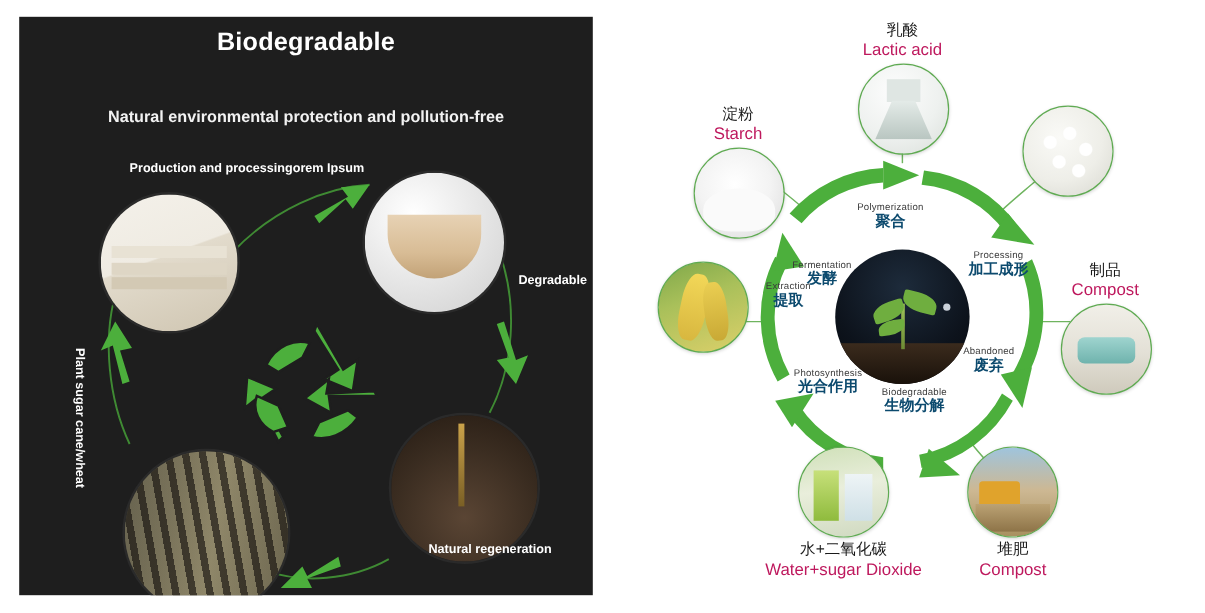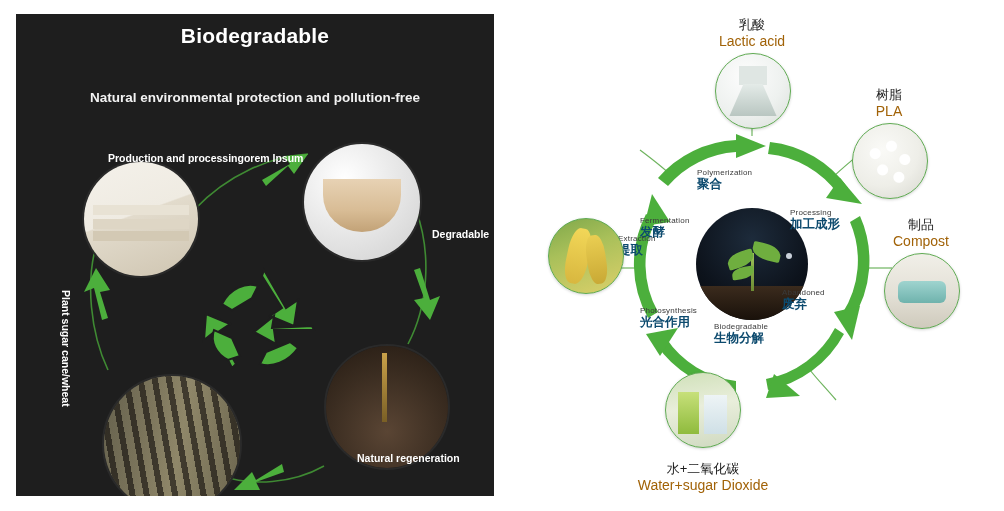--- a/index.html
+++ b/index.html
@@ -5,21 +5,21 @@
   html,body{margin:0;padding:0;background:#ffffff;}
   body{width:1004px;height:511px;font-family:"Liberation Sans",sans-serif;overflow:hidden;}
   #stage{position:relative;width:1004px;height:511px;}
 
   
   #left-panel{position:absolute;left:16px;top:14px;width:478px;height:482px;background:#1e1e1e;overflow:hidden;}
   #left-title{position:absolute;top:10px;left:0;width:478px;text-align:center;color:#ffffff;font-size:21px;font-weight:700;letter-spacing:.2px;}
   #left-subtitle{position:absolute;top:76px;left:0;width:478px;text-align:center;color:#f2f2f2;font-size:13.5px;font-weight:700;}
 
   .lbl{position:absolute;color:#ffffff;font-size:10.5px;font-weight:700;white-space:nowrap;}
-  #lbl-production{left:92px;top:138px;text-align:center;}
+  #lbl-production{left:92px;top:120px;text-align:center;}
   #lbl-degradable{left:396px;top:214px;margin-left:20px;}
   #lbl-regeneration{left:322px;top:438px;padding-left:19px;}
   #lbl-plant{left:56px;top:276px;transform:rotate(90deg);transform-origin:left top;}
 
   
   .photo{position:absolute;border-radius:50%;overflow:hidden;border:2px solid #2a2a2a;}
   .ph-inner{width:100%;height:100%;}
 
   #photo-boards{left:66px;top:146px;width:114px;height:114px;}
   #photo-bowl{left:286px;top:128px;width:116px;height:116px;}
@@ -41,22 +41,22 @@
 
   
   #left-arcs{position:absolute;left:0;top:0;width:478px;height:482px;}
 
   
   #right-panel{position:absolute;left:500px;top:0;width:504px;height:511px;background:#ffffff;}
 
   .node{position:absolute;text-align:center;}
   .node .bubble{width:74px;height:74px;border-radius:50%;border:1.5px solid #5faa52;overflow:hidden;position:relative;margin:0 auto;box-shadow:0 1px 3px rgba(0,0,0,.18);}
   .node .cn{font-size:13px;color:#1a1a1a;line-height:1.15;white-space:nowrap;}
-  .node .en{font-size:14px;color:#a16207;line-height:1.15;white-space:nowrap;}
-  .node .cap{margin-top:14px;}
+  .node .en{font-size:14px;color:#be185d;line-height:1.15;white-space:nowrap;}
+  .node .cap{margin-top:3px;}
   .node .cap-above{margin-bottom:4px;text-align:center;}
 
   .bb-lactic{background:radial-gradient(circle at 40% 30%,#fdfdfd 0%,#eef1ef 55%,#d9ded9 100%);}
   .bb-lactic:before{content:"";position:absolute;left:31%;top:16%;width:38%;height:26%;background:#dfe6e3;}
   .bb-lactic:after{content:"";position:absolute;left:18%;top:40%;width:64%;height:44%;background:linear-gradient(180deg,#e4ebe8,#b9c6c1);clip-path:polygon(30% 0,70% 0,100% 100%,0 100%);}
   .bb-starch{background:radial-gradient(circle at 45% 40%,#ffffff 0%,#f3f3f3 50%,#d8d8d8 100%);}
   .bb-starch:before{content:"";position:absolute;left:10%;top:45%;width:80%;height:48%;border-radius:50% 50% 40% 40%;background:#fafafa;}
   .bb-pla{background:radial-gradient(circle at 40% 35%,#fafaf7 0%,#eeeee8 55%,#d6d6ce 100%);}
   .bb-pla:before{content:"";position:absolute;left:0;top:0;width:100%;height:100%;
      background:radial-gradient(circle at 30% 40%,#fff 0 5px,transparent 6px),
@@ -81,21 +81,21 @@
      background:radial-gradient(circle at 50% 28%,#1d2b3b 0%,#0d131c 60%,#05080c 100%);}
   #center-disk .soil{position:absolute;left:0;bottom:0;width:100%;height:30%;background:linear-gradient(180deg,#3b2b1d,#19110a);}
   #center-disk .stem{position:absolute;left:49%;bottom:26%;width:3px;height:34%;background:linear-gradient(180deg,#9ec25a,#6d8c34);}
   #center-disk .leaf{position:absolute;background:#6fae3f;border-radius:60% 10% 60% 10%;}
   #center-disk .l1{left:28%;bottom:48%;width:24%;height:13%;transform:rotate(-18deg);}
   #center-disk .l2{left:50%;bottom:54%;width:26%;height:14%;transform:rotate(14deg) scaleX(-1);}
   #center-disk .l3{left:32%;bottom:36%;width:20%;height:11%;transform:rotate(-8deg);}
   #center-disk .moon{position:absolute;right:14%;top:40%;width:6px;height:6px;border-radius:50%;background:#dfe6ee;opacity:.9;}
 
   
-  .ring-lbl{position:absolute;white-space:nowrap;}
+  .ring-lbl{position:absolute;text-align:center;white-space:nowrap;}
   .ring-lbl .en{font-size:8px;color:#3a3a3a;letter-spacing:.2px;}
   .ring-lbl .cn{font-size:12.5px;color:#0c4a6e;font-weight:700;line-height:1.15;}
 
   #rl-polymerization{left:197px;top:168px;width:90px;}
   #rl-fermentation{left:140px;top:180px;width:90px;margin-top:36px;}
   #rl-extraction{left:118px;top:234px;width:78px;}
   #rl-photosynthesis{left:140px;top:306px;width:100px;}
   #rl-biodegradable{left:214px;top:322px;width:96px;}
   #rl-abandoned{left:282px;top:288px;width:84px;}
   #rl-processing{left:290px;top:208px;width:84px;}
@@ -235,26 +235,29 @@
     </div>
 
     <div class="node" style="left:215px;top:18px;width:74px;">
       <div class="cap-above">
         <div class="cn">乳酸</div>
         <div class="en">Lactic acid</div>
       </div>
       <div class="bubble bb-lactic"></div>
     </div>
 
+    <div class="node" style="left:78px;top:88px;width:74px;">
+      <div class="cap-above">
+        <div class="cn">淀粉</div>
+        <div class="en">Starch</div>
+      </div>
+      <div class="bubble bb-starch"></div>
+    </div>
 
     <div class="node" style="left:352px;top:88px;width:74px;">
-      <div class="cap-above">
-        <div class="cn">树脂</div>
-        <div class="en">PLA</div>
-      </div>
       <div class="bubble bb-pla"></div>
     </div>
 
     <div class="node" style="left:48px;top:218px;width:74px;">
       <div class="bubble bb-corns"></div>
     </div>
 
     <div class="node" style="left:384px;top:218px;width:74px;">
       <div class="cap-above">
         <div class="cn">制品</div>
@@ -264,15 +267,22 @@
     </div>
 
     <div class="node" style="left:128px;top:372px;width:150px;">
       <div class="bubble bb-water"></div>
       <div class="cap">
         <div class="cn">水+二氧化碳</div>
         <div class="en">Water+sugar Dioxide</div>
       </div>
     </div>
 
+    <div class="node" style="left:294px;top:372px;width:100px;">
+      <div class="bubble bb-compost"></div>
+      <div class="cap">
+        <div class="cn">堆肥</div>
+        <div class="en">Compost</div>
+      </div>
+    </div>
 
   </div>
 </div>
 
 </body></html>

